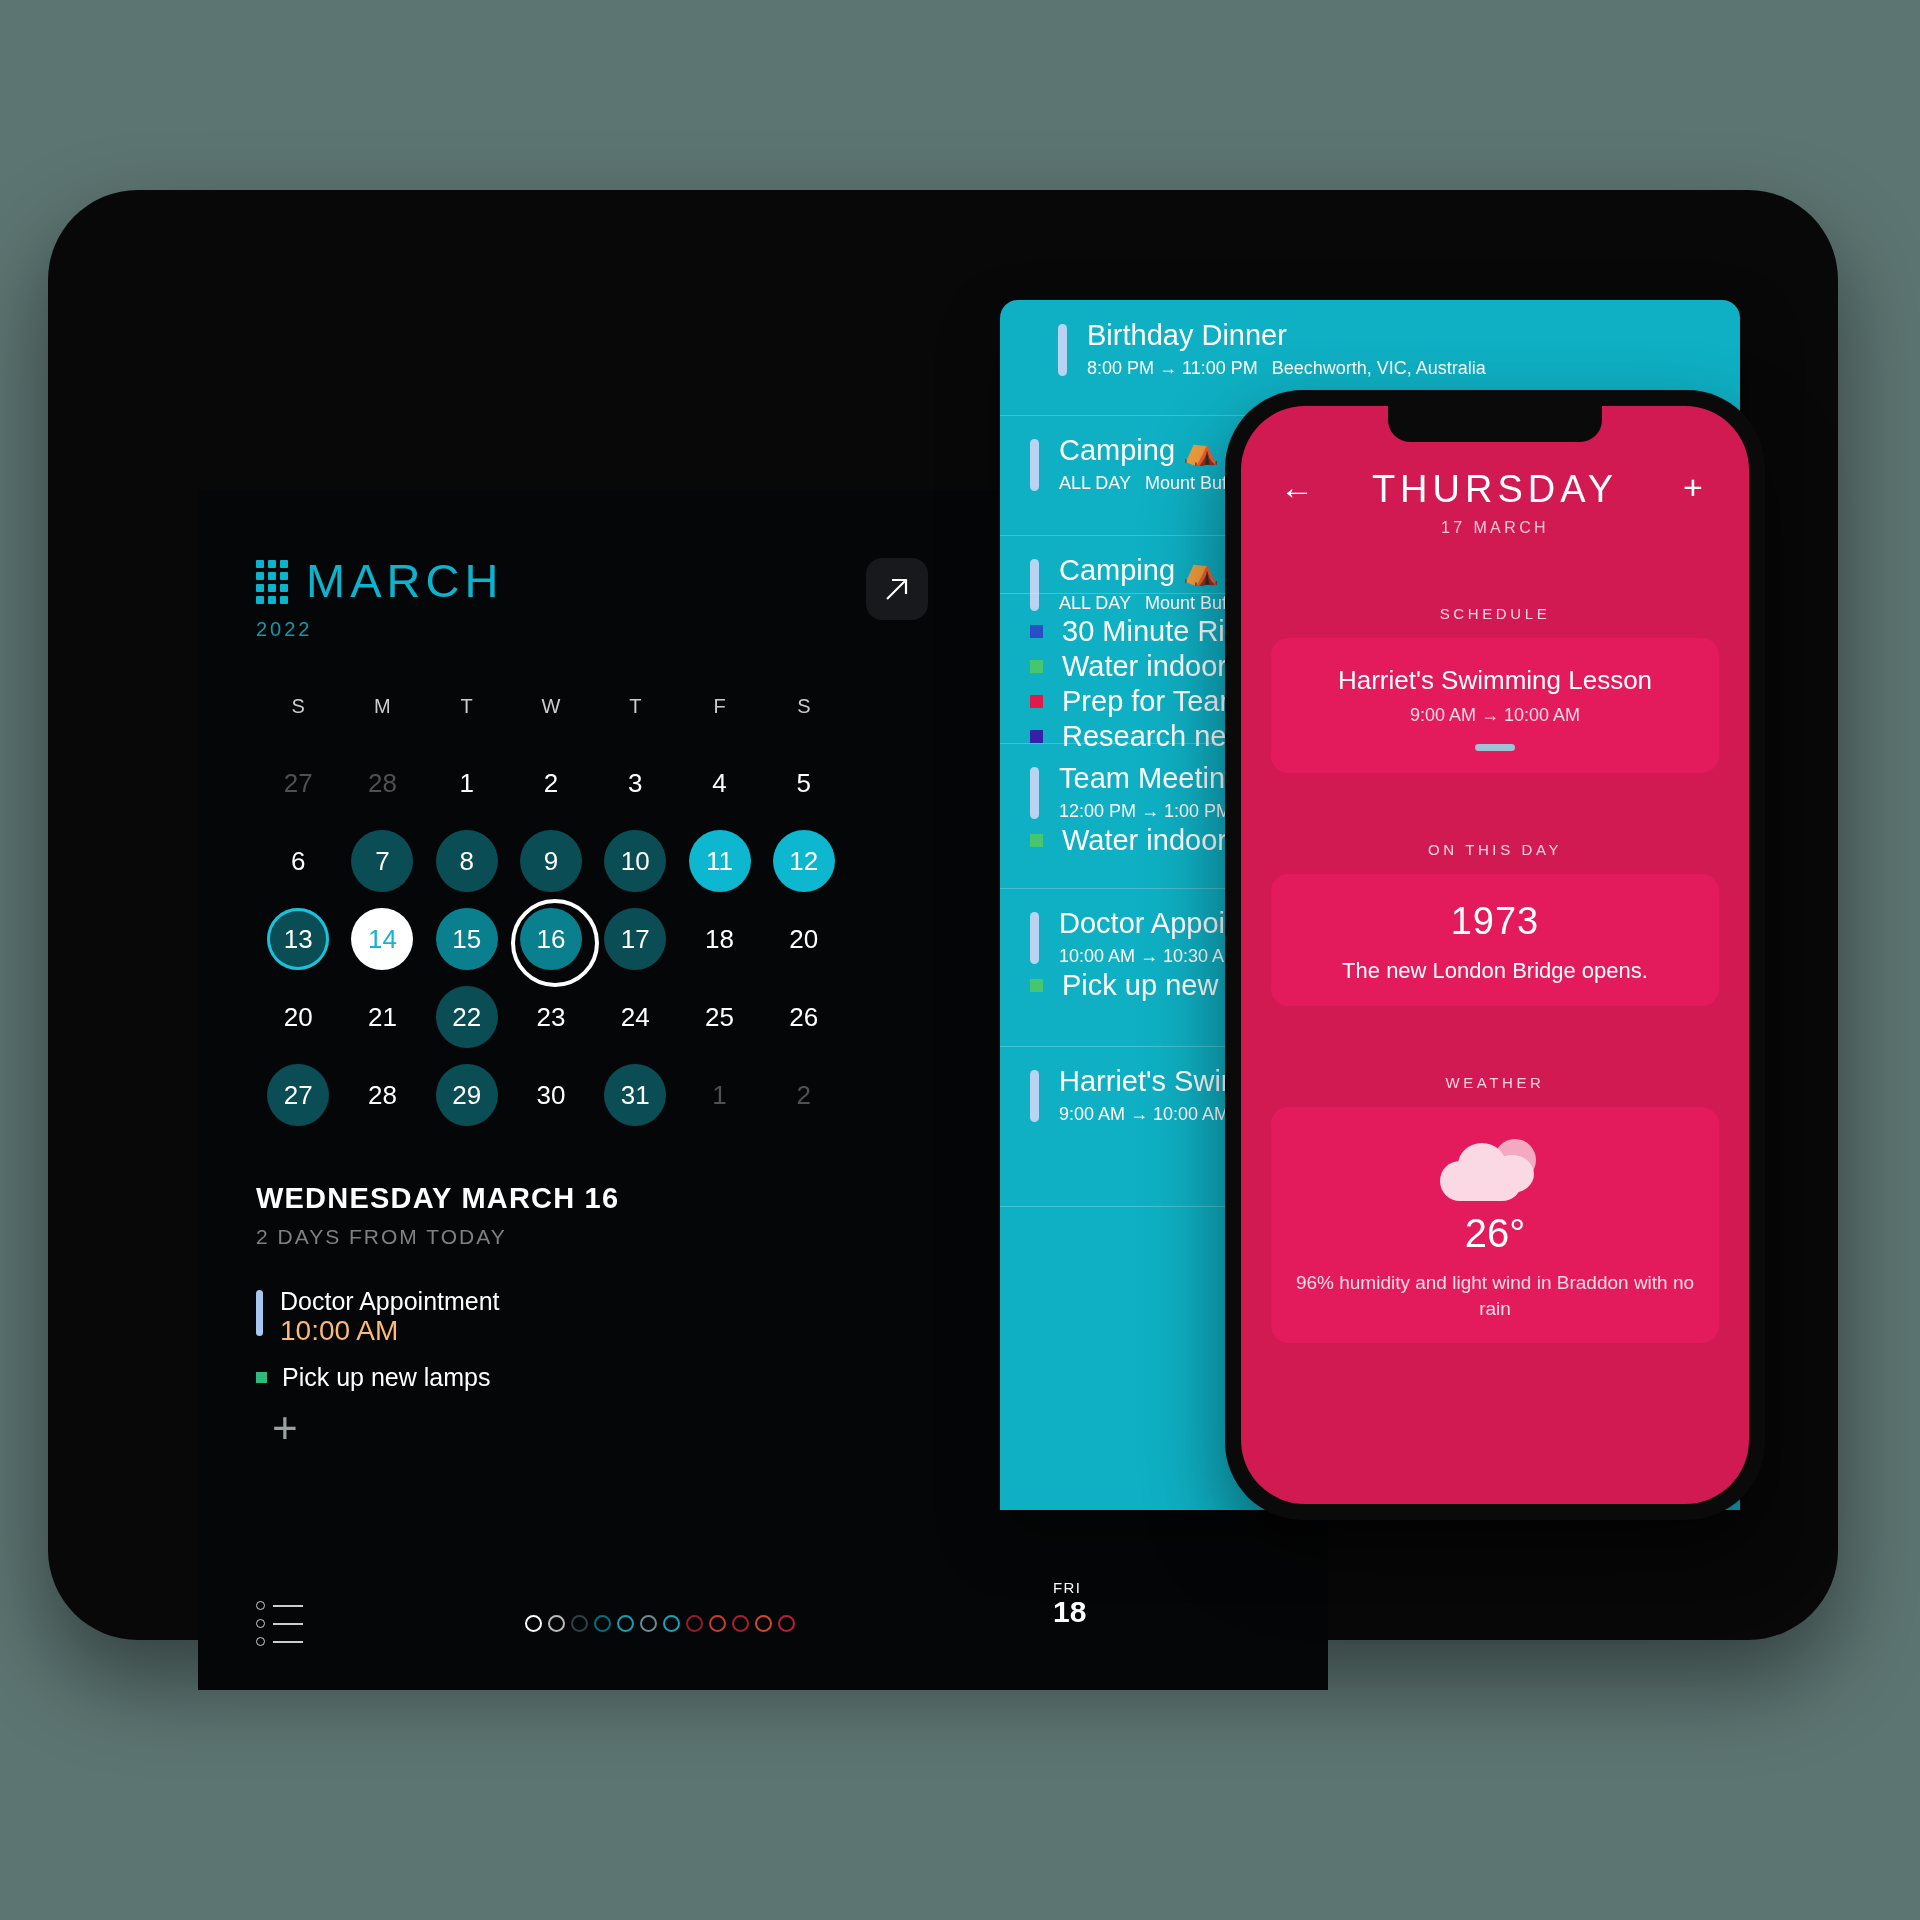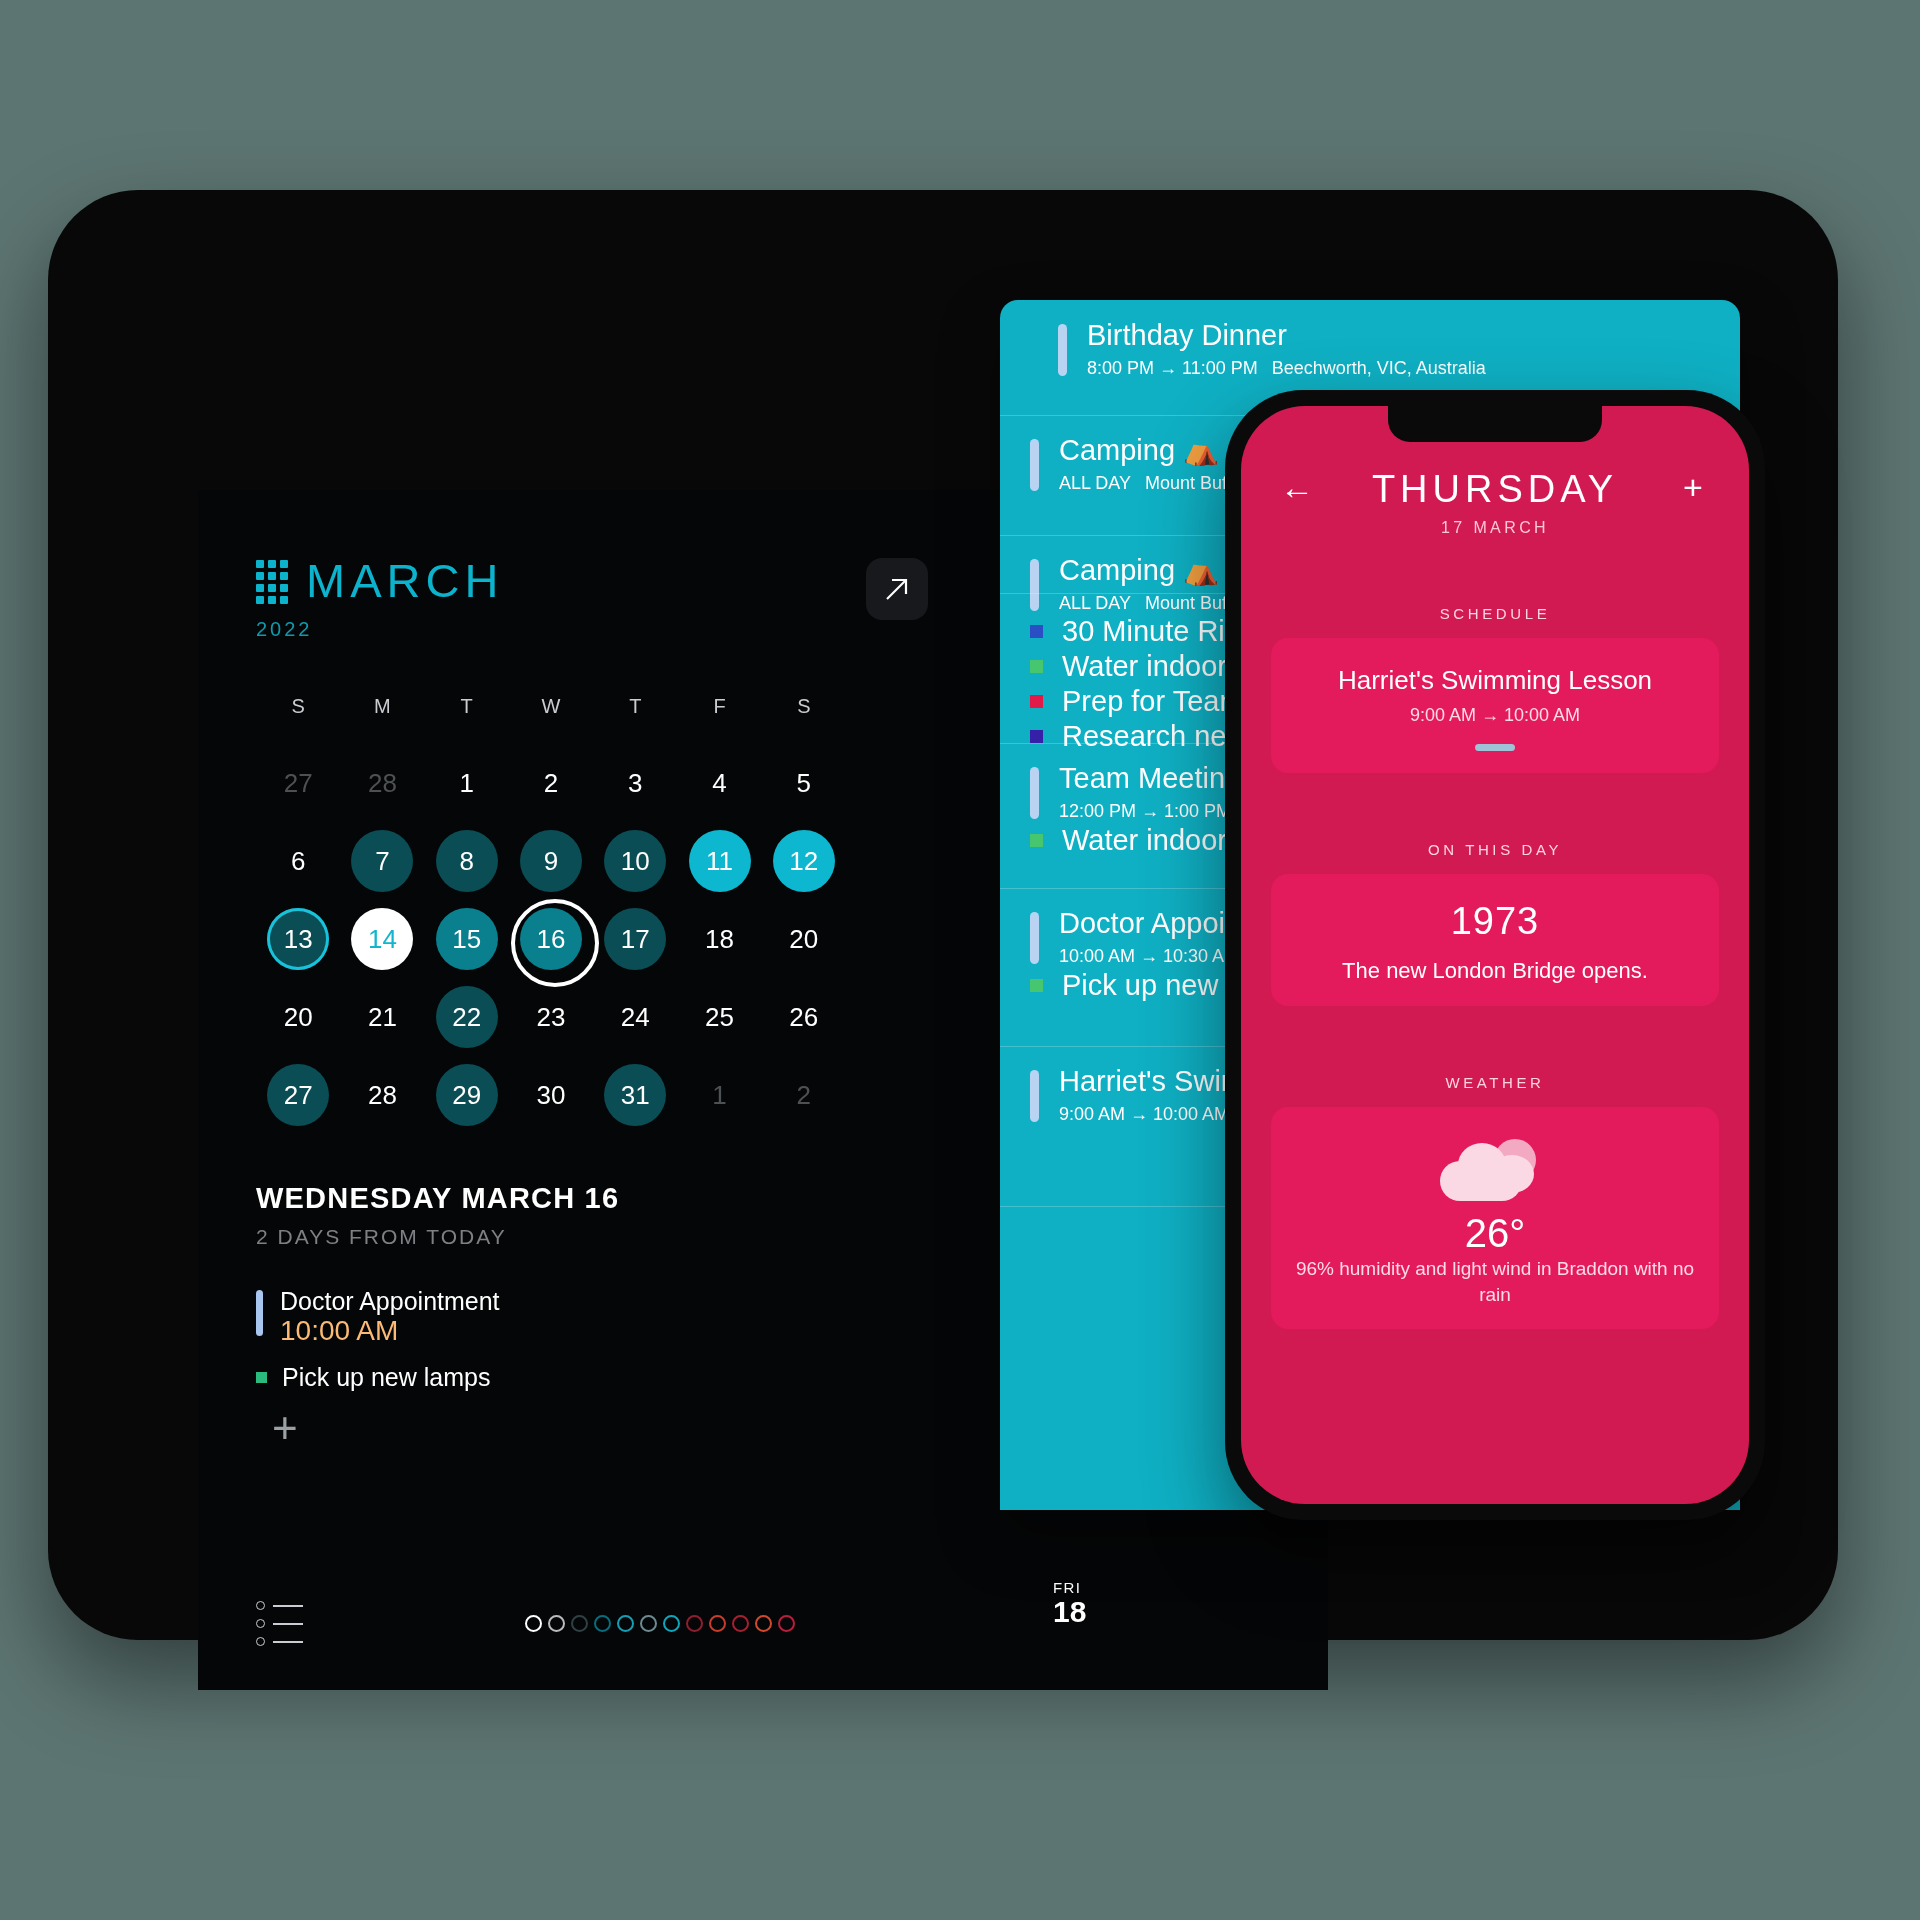--- a/index.html
+++ b/index.html
@@ -139,21 +139,21 @@
   .sec-label{ color:#ffd4e0; font-size:15px; letter-spacing:3.6px; text-align:center; margin:68px 0 16px;}
   .card{
     margin:0 30px; background:#e31a5c; border-radius:17px;
     padding:26px 20px 22px; text-align:center;
   }
   .card .big{ color:#fff; font-size:26px; line-height:1.25;}
   .card .small{ color:#ffdbe6; font-size:18px; margin-top:8px;}
   .card .year-big{ color:#ffffff; font-size:38px; font-weight:300; letter-spacing:1px;}
   .handle{ width:40px;height:7px;border-radius:4px;background:#9fc3d6;margin:18px auto 0;}
   .temp{ color:#fff; font-size:40px; font-weight:300; margin-top:6px;}
-  .wdesc{ color:#ffdbe6; font-size:19px; margin-top:0; line-height:1.35;}
+  .wdesc{ color:#ffdbe6; font-size:19px; margin-top:14px; line-height:1.35;}
   .w-icon{ width:118px; height:66px; margin:6px auto 0; position:relative;}
   .w-icon .sun{ position:absolute; right:18px; top:0; width:42px;height:42px;border-radius:50%;background:#f4a9c2;}
   .w-icon .c1{ position:absolute; left:4px; bottom:4px; width:82px;height:40px;border-radius:22px;background:#fbd9e4;}
   .w-icon .c2{ position:absolute; left:22px; bottom:18px; width:48px;height:44px;border-radius:50%;background:#fbd9e4;}
   .w-icon .c3{ position:absolute; left:54px; bottom:12px; width:44px;height:38px;border-radius:50%;background:#fbd9e4;}
 </style>
 </head>
 <body>
 
 <div id="stage">

